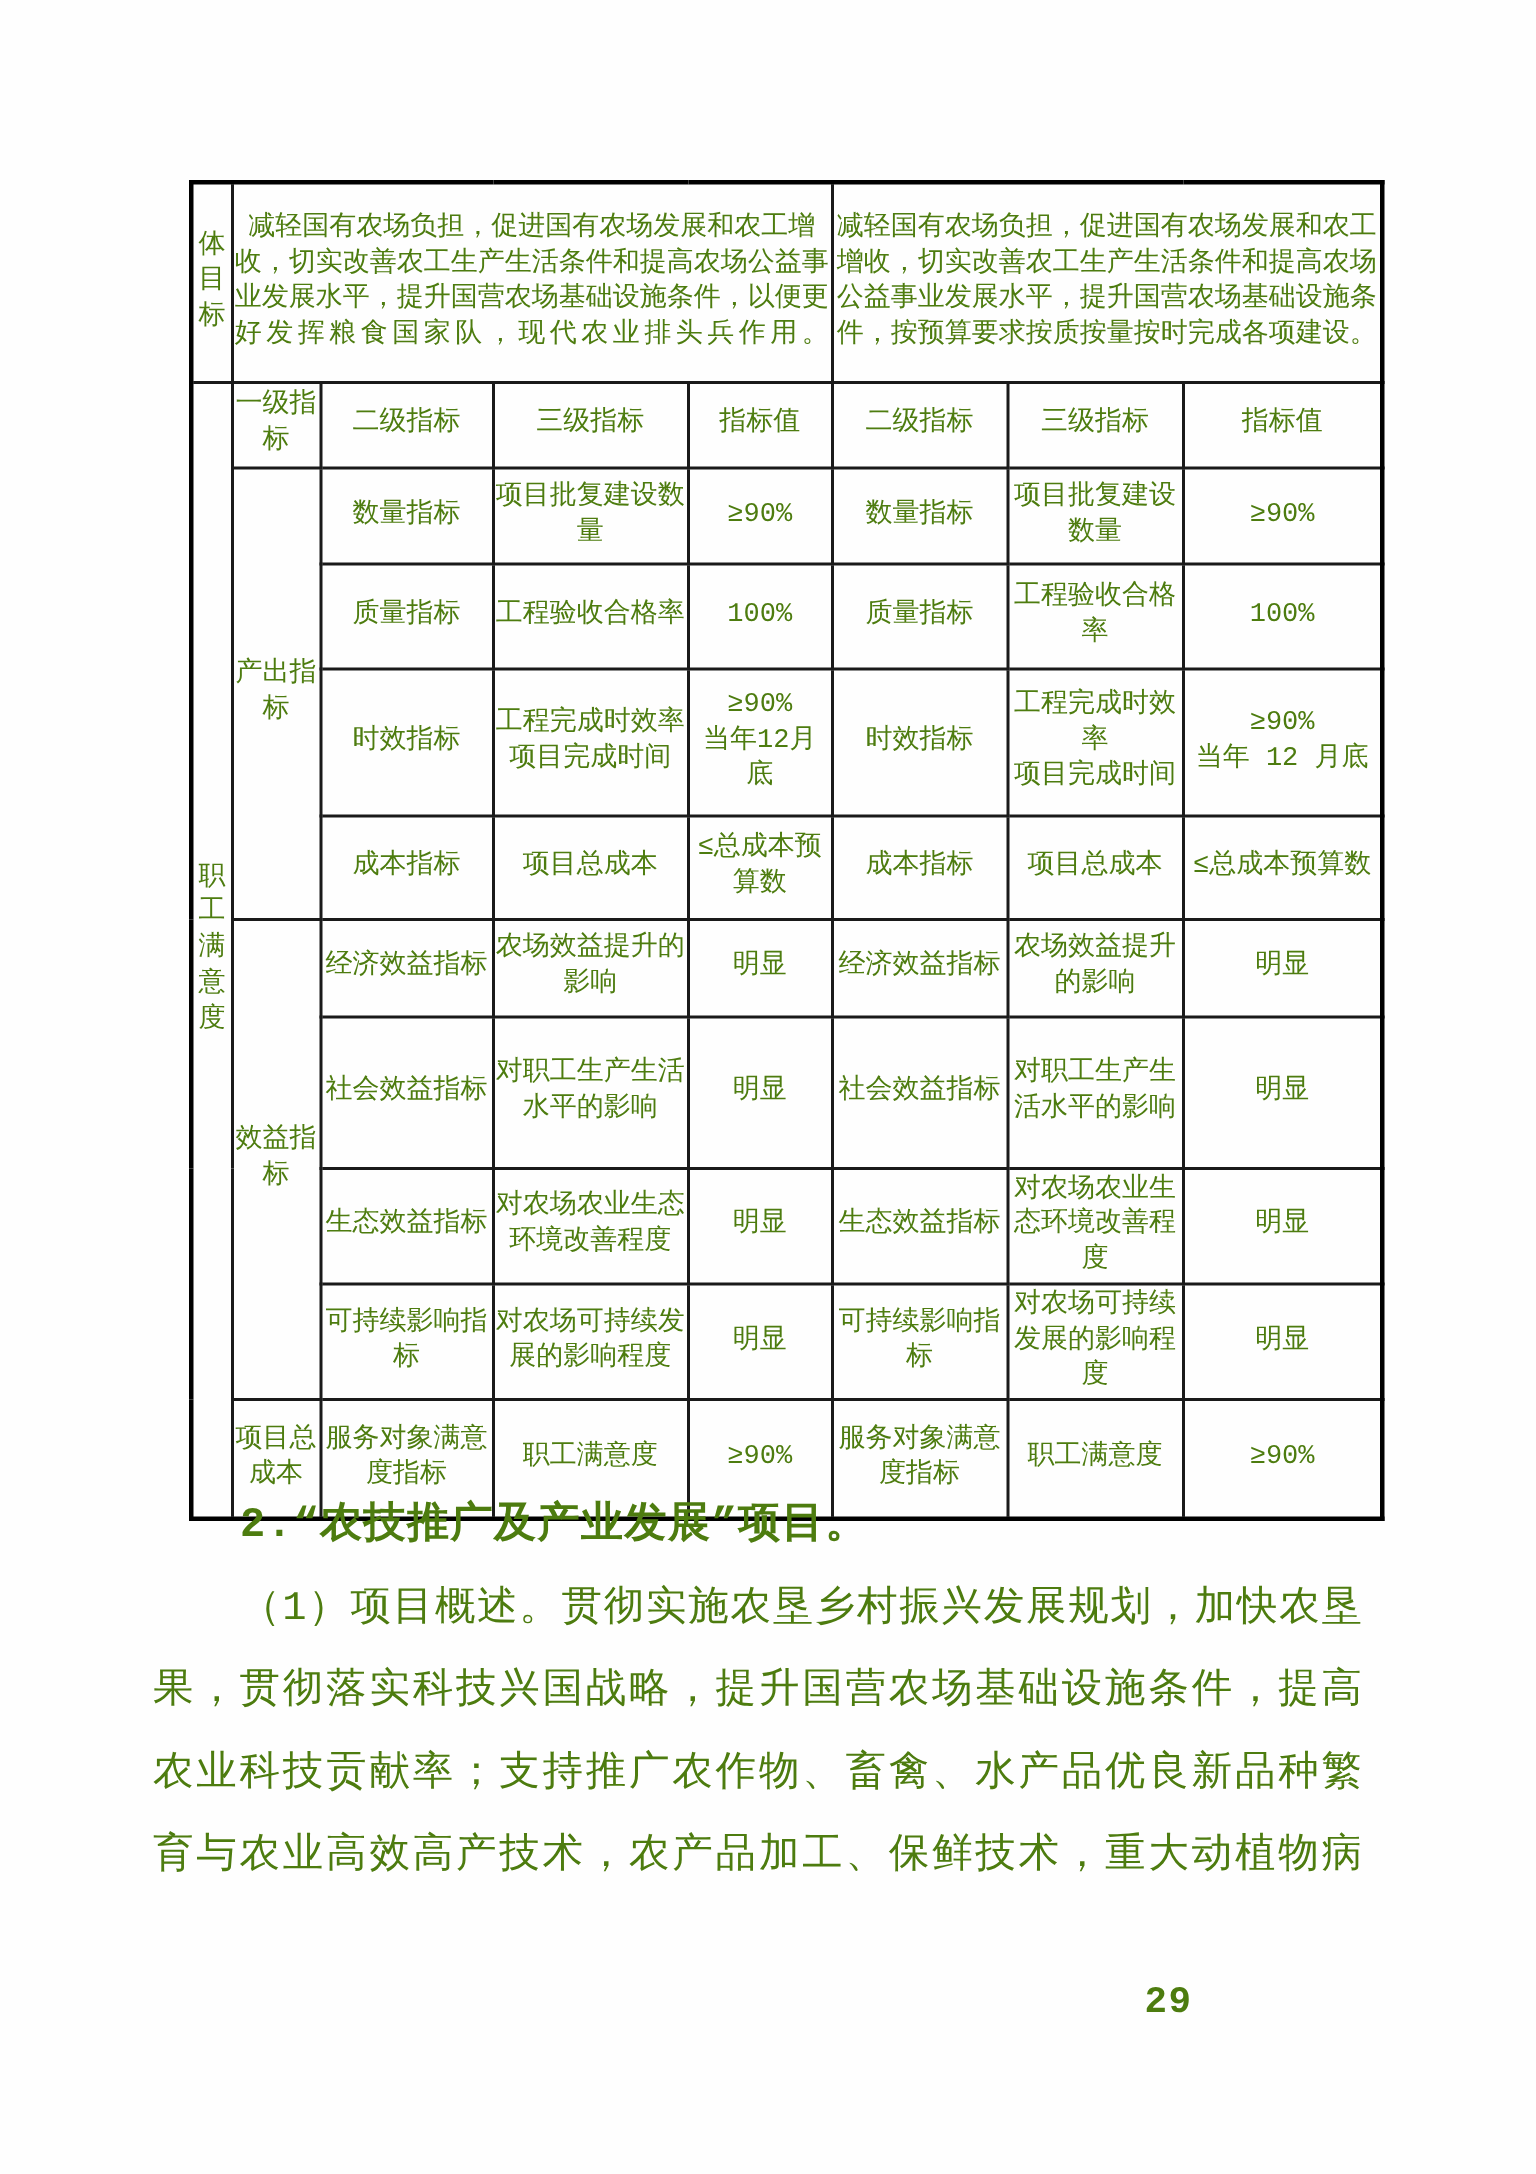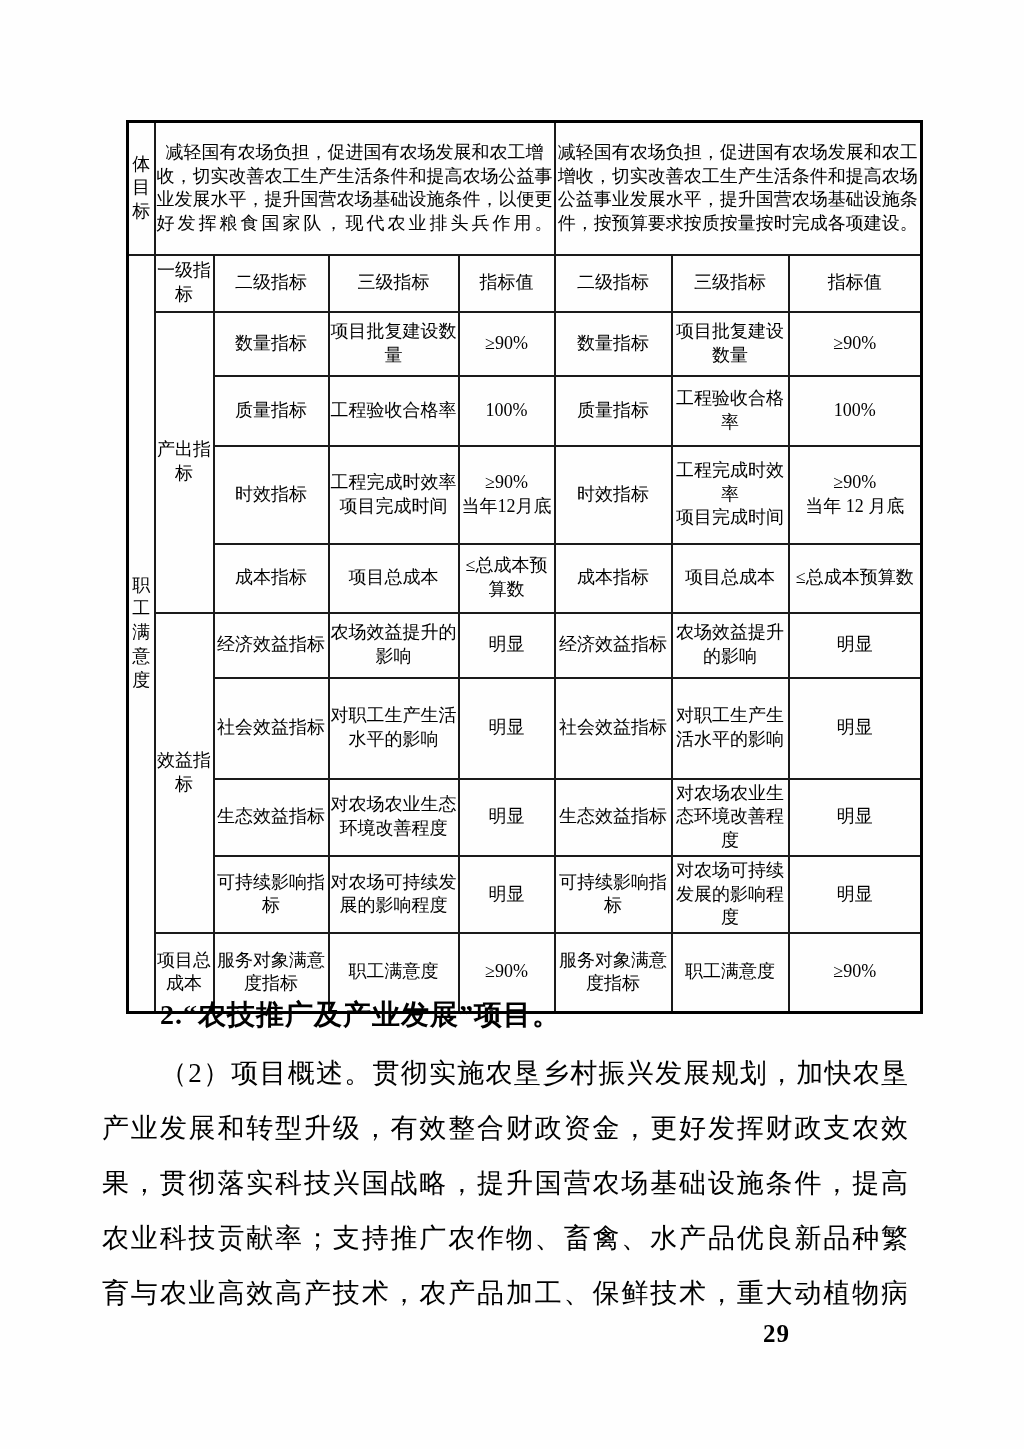--- a/index.html
+++ b/index.html
@@ -2,22 +2,22 @@
 <html><head>
 <meta charset="utf-8">
 <style>
   html, body { margin: 0; padding: 0; background: #e8e8e8; }
   .page {
     position: relative;
     width: 1024px;
     height: 1449px;
     margin: 0 auto;
     background: #fefefe;
-    font-family: Liberation Serif, serif;
-    color: #000000;
+    font-family: Liberation Mono, monospace;
+    color: #4d7c0f;
     overflow: hidden;
   }
 
   
   table.ind-table {
     position: absolute;
     left: 126px;
     top: 120px;
     width: 794px;
     border-collapse: collapse;
@@ -218,22 +218,21 @@
         <td class="rt">服务对象满意度指标</td>
         <td class="l3 rt">职工满意度</td>
         <td class="val rt">≥90%</td>
       </tr>
     </tbody>
   </table>
 
   <div class="section-heading">2.“农技推广及产业发展”项目。</div>
 
   <div class="paragraph">
-    <div class="line first">（2）项目概述。贯彻实施农垦乡村振兴发展规划，加快农垦</div>
-    <div class="line">产业发展和转型升级，有效整合财政资金，更好发挥财政支农效</div>
+    <div class="line first">（1）项目概述。贯彻实施农垦乡村振兴发展规划，加快农垦</div>
     <div class="line">果，贯彻落实科技兴国战略，提升国营农场基础设施条件，提高</div>
     <div class="line">农业科技贡献率；支持推广农作物、畜禽、水产品优良新品种繁</div>
     <div class="line">育与农业高效高产技术，农产品加工、保鲜技术，重大动植物病</div>
   </div>
 
   <div class="page-number">29</div>
 
 </div>
 
 </body></html>

